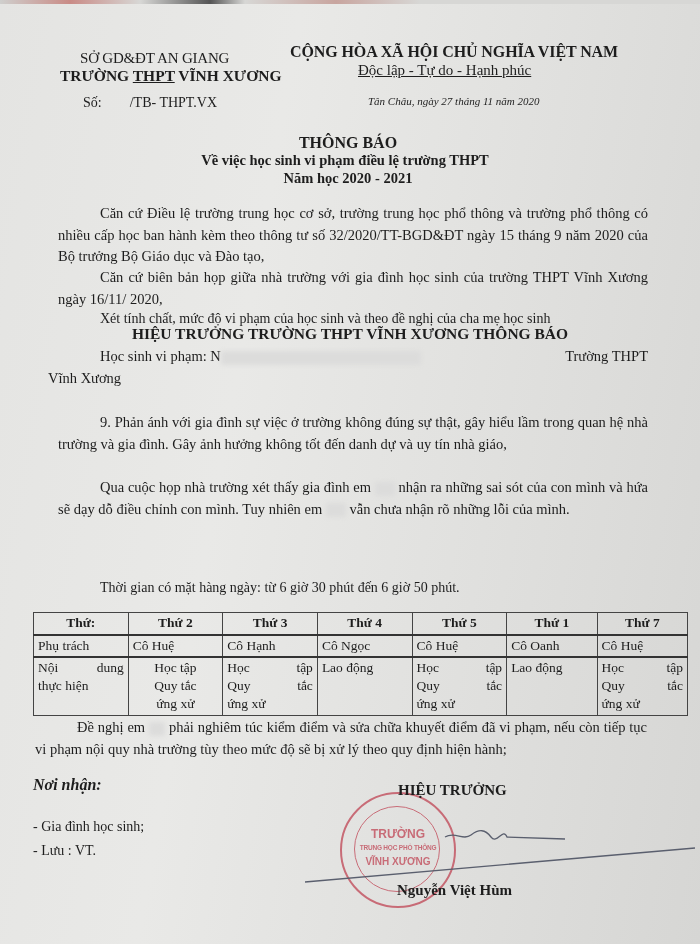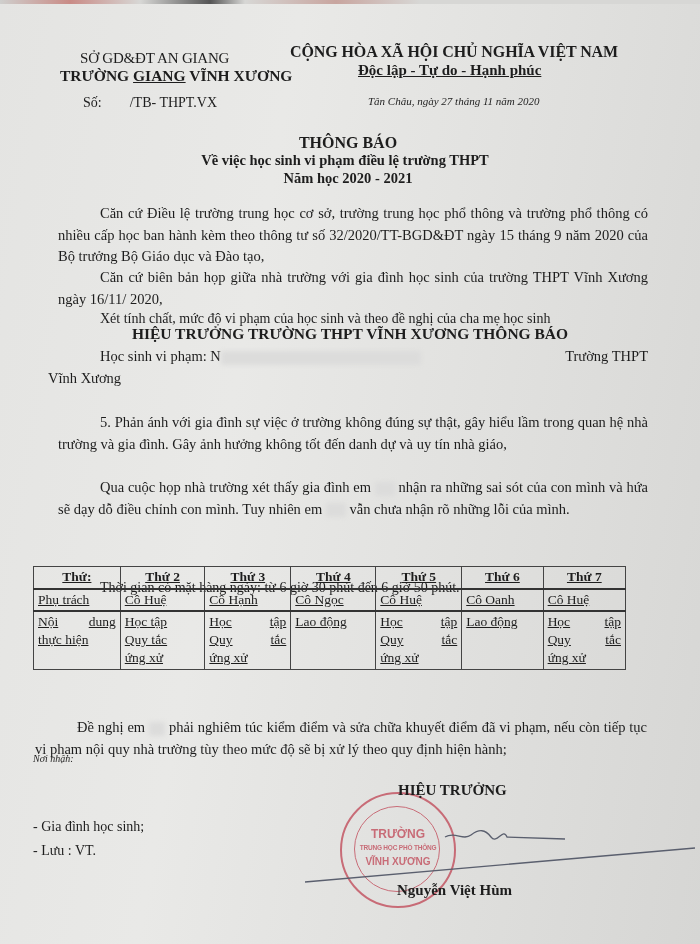--- a/index.html
+++ b/index.html
@@ -17,21 +17,21 @@
   .top-edge {
     position: absolute; left: 0; top: 0; width: 700px; height: 4px;
     background: linear-gradient(90deg, #cfcfcd 0%, #c98b86 10%, #d7d7d5 20%, #555 30%, #d7d7d5 35%, #c8a59f 48%, #d7d7d5 60%);
   }
   .abs { position: absolute; white-space: nowrap; }
   .u { text-decoration: underline; }
 
   .hdr-left-1 { left: 80px; top: 50px; font-size: 15px; letter-spacing: -0.2px; }
   .hdr-left-2 { left: 60px; top: 67px; font-size: 15.5px; font-weight: bold; }
   .hdr-right-1 { left: 290px; top: 43px; font-size: 16px; font-weight: bold; letter-spacing: -0.1px; }
-  .hdr-right-2 { left: 358px; top: 62px; font-size: 15px; font-weight: bold; }
+  .hdr-right-2 { left: 358px; top: 62px; font-size: 15px; font-weight: normal; }
   .so-line { left: 83px; top: 95px; font-size: 14px; }
   .so-line .gap { display: inline-block; width: 28px; }
   .date-line { left: 368px; top: 95px; font-size: 11px; font-style: italic; }
 
   .title { left: 0; width: 700px; text-align: center; font-weight: bold; }
   .t1 { top: 134px; font-size: 16px; left: -2px; }
   .t2 { top: 152px; font-size: 14.5px; left: -5px; }
   .t3 { top: 170px; font-size: 14.5px; left: -2px; }
 
   .para { position: absolute; left: 58px; width: 590px; font-size: 14.5px; line-height: 21.5px; text-align: justify; }
@@ -39,35 +39,34 @@
 
   .blur {
     display: inline-block; vertical-align: middle;
     background: #dcdcdb; filter: blur(2px);
     height: 14px; border-radius: 3px;
   }
 
   .principal-line { left: 0; width: 700px; text-align: center; top: 325px; font-size: 15.5px; font-weight: bold; }
 
   table.sched {
-    position: absolute; left: 33px; top: 566px; width: 593px;
+    position: absolute; left: 33px; top: 612px; width: 655px;
     border-collapse: collapse; font-size: 13.5px;
     border: 1.5px solid #3a3a3a;
-    text-decoration: underline;
   }
   table.sched td, table.sched th {
     border: 1px solid #444; padding: 1px 4px; vertical-align: top;
     font-weight: normal; line-height: 18px;
   }
   table.sched th { font-weight: bold; text-align: center; height: 19px; border-bottom: 2px solid #333; }
   table.sched tr.r2 td { border-bottom: 2px solid #333; height: 18px; }
   .cell-just { display: flex; justify-content: space-between; }
-  .cell-center { }
-
-  .recipients-label { left: 33px; top: 753px; font-size: 10px; font-weight: normal; font-style: italic; }
+  .cell-center { text-align: center; }
+
+  .recipients-label { left: 33px; top: 776px; font-size: 16px; font-weight: bold; font-style: italic; }
   .recipient { font-size: 14px; left: 33px; }
   .sign-title { left: 398px; top: 782px; font-size: 15px; font-weight: bold; }
   .sign-name { left: 397px; top: 882px; font-size: 15px; font-weight: bold; }
 
   .stamp {
     position: absolute; left: 340px; top: 792px; width: 112px; height: 112px;
     border-radius: 50%; border: 2.5px solid #c14b5a; opacity: 0.78;
   }
   .stamp-inner {
     position: absolute; left: 12px; top: 12px; width: 84px; height: 84px;
@@ -81,21 +80,21 @@
     position: absolute; left: 415px; top: 815px; width: 160px; height: 40px;
   }
 </style>
 </head>
 <body>
 
 <div class="page">
   <div class="top-edge"></div>
 
   <div class="abs hdr-left-1">SỞ GD&amp;ĐT AN GIANG</div>
-  <div class="abs hdr-left-2"><span>TRƯỜNG </span><span class="u">GIANG</span><span> VĨNH XƯƠNG</span></div>
+  <div class="abs hdr-left-2"><span>TRƯỜNG </span><span class="u">THPT</span><span> VĨNH XƯƠNG</span></div>
 
   <div class="abs hdr-right-1">CỘNG HÒA XÃ HỘI CHỦ NGHĨA VIỆT NAM</div>
   <div class="abs hdr-right-2 u">Độc lập - Tự do - Hạnh phúc</div>
 
   <div class="abs so-line"><span>Số:</span><span class="gap"></span><span>/TB- THPT.VX</span></div>
   <div class="abs date-line">Tân Châu, ngày 27  tháng 11  năm 2020</div>
 
   <div class="abs title t1">THÔNG BÁO</div>
   <div class="abs title t2">Về việc học sinh vi phạm điều lệ trường THPT</div>
   <div class="abs title t3">Năm học 2020 - 2021</div>
@@ -108,21 +107,21 @@
 
   <div class="para" style="top:346px;">
     <div style="display:flex; justify-content:space-between; padding-left:42px;">
       <span><span>Học sinh vi phạm: N</span><span class="blur" style="width:200px;"></span></span>
       <span>Trường THPT</span>
     </div>
     <div style="margin-left:-10px;">Vĩnh Xương</div>
   </div>
 
 
-  <div class="para indent" style="top:412px;">5.  Phản ánh với gia đình sự việc ở trường không đúng sự thật, gây hiểu lầm trong quan hệ nhà trường và gia đình. Gây ảnh hưởng không tốt đến danh dự và uy tín nhà giáo,</div>
+  <div class="para indent" style="top:412px;">9.  Phản ánh với gia đình sự việc ở trường không đúng sự thật, gây hiểu lầm trong quan hệ nhà trường và gia đình. Gây ảnh hưởng không tốt đến danh dự và uy tín nhà giáo,</div>
 
   <div class="para indent" style="top:477px;">
     <span>Qua cuộc họp nhà trường xét thấy gia đình em</span>
     <span class="blur" style="width:20px;"></span>
     <span>nhận ra những sai sót của con mình và hứa sẽ dạy dỗ điều chỉnh con mình. Tuy nhiên em</span>
     <span class="blur" style="width:20px;"></span>
     <span>vẫn chưa nhận rõ những lỗi của mình.</span>
   </div>
 
 
@@ -138,21 +137,21 @@
         <col style="width:86px">
         <col style="width:86px">
     </colgroup>
     <tbody>
         <tr>
       <th>Thứ:</th>
       <th>Thứ 2</th>
       <th>Thứ 3</th>
       <th>Thứ 4</th>
       <th>Thứ 5</th>
-      <th>Thứ 6</th>
+      <th>Thứ 1</th>
       <th>Thứ 7</th>
     </tr>
     <tr class="r2">
       <td>Phụ trách</td>
       <td>Cô Huệ</td>
       <td>Cô Hạnh</td>
       <td>Cô Ngọc</td>
       <td>Cô Huệ</td>
       <td>Cô Oanh</td>
       <td>Cô Huệ</td>

